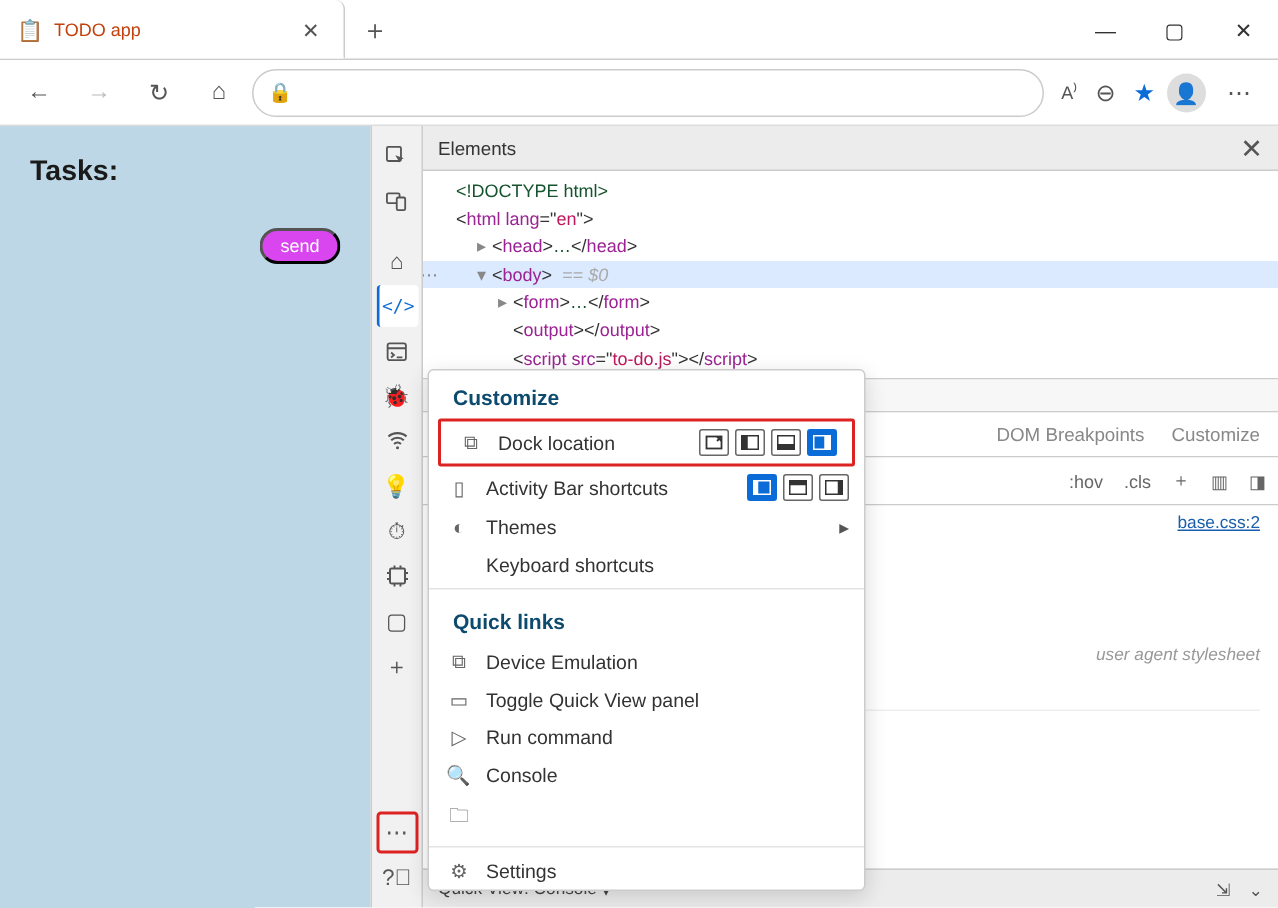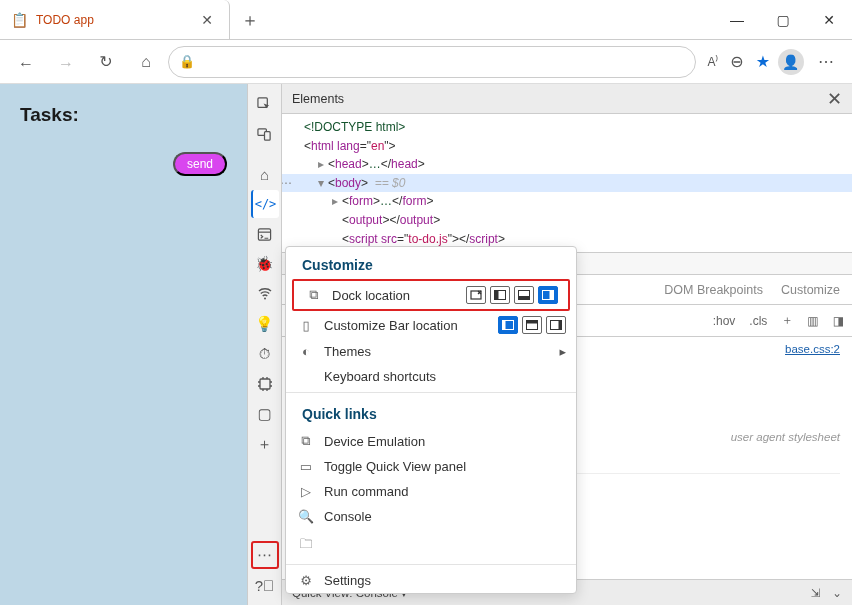--- a/index.html
+++ b/index.html
@@ -269,21 +269,21 @@
               <rect x="0.5" y="0.5" width="11" height="9" fill="none" stroke="#fff"></rect>
               <rect x="7.5" y="0.5" width="4" height="9" fill="#fff"></rect>
             </svg>
           </span>
       </span>
     </div>
   </div>
 
   <div class="row">
     <span class="ic">▯</span>
-    <span class="txt">Customize Bar location</span>
+    <span class="txt">Activity Bar shortcuts</span>
     <span class="opts">
       <span class="o active">
           <svg width="12" height="10" viewBox="0 0 12 10">
             <rect x="0.5" y="0.5" width="11" height="9" fill="none" stroke="#fff"></rect>
             <rect x="0.5" y="0.5" width="3" height="9" fill="#fff"></rect>
           </svg>
         </span>
       <span class="o">
           <svg width="12" height="10" viewBox="0 0 12 10">
             <rect x="0.5" y="0.5" width="11" height="9" fill="none" stroke="#333"></rect>

